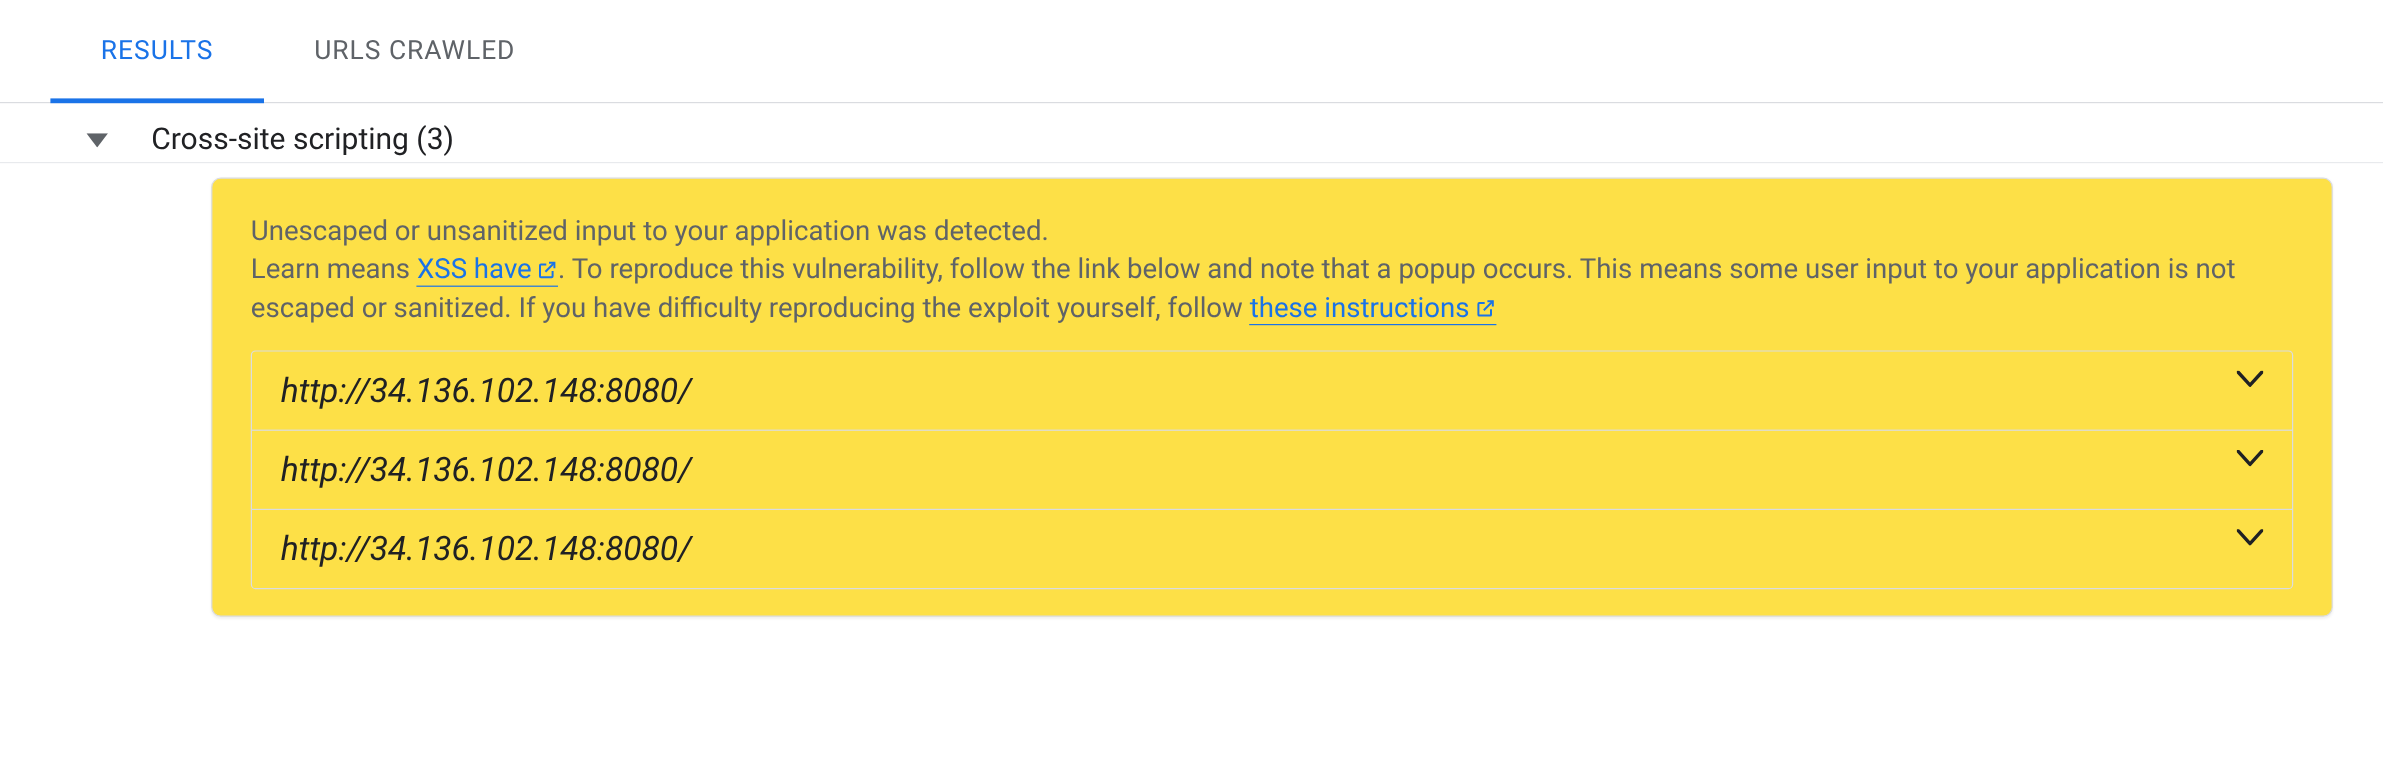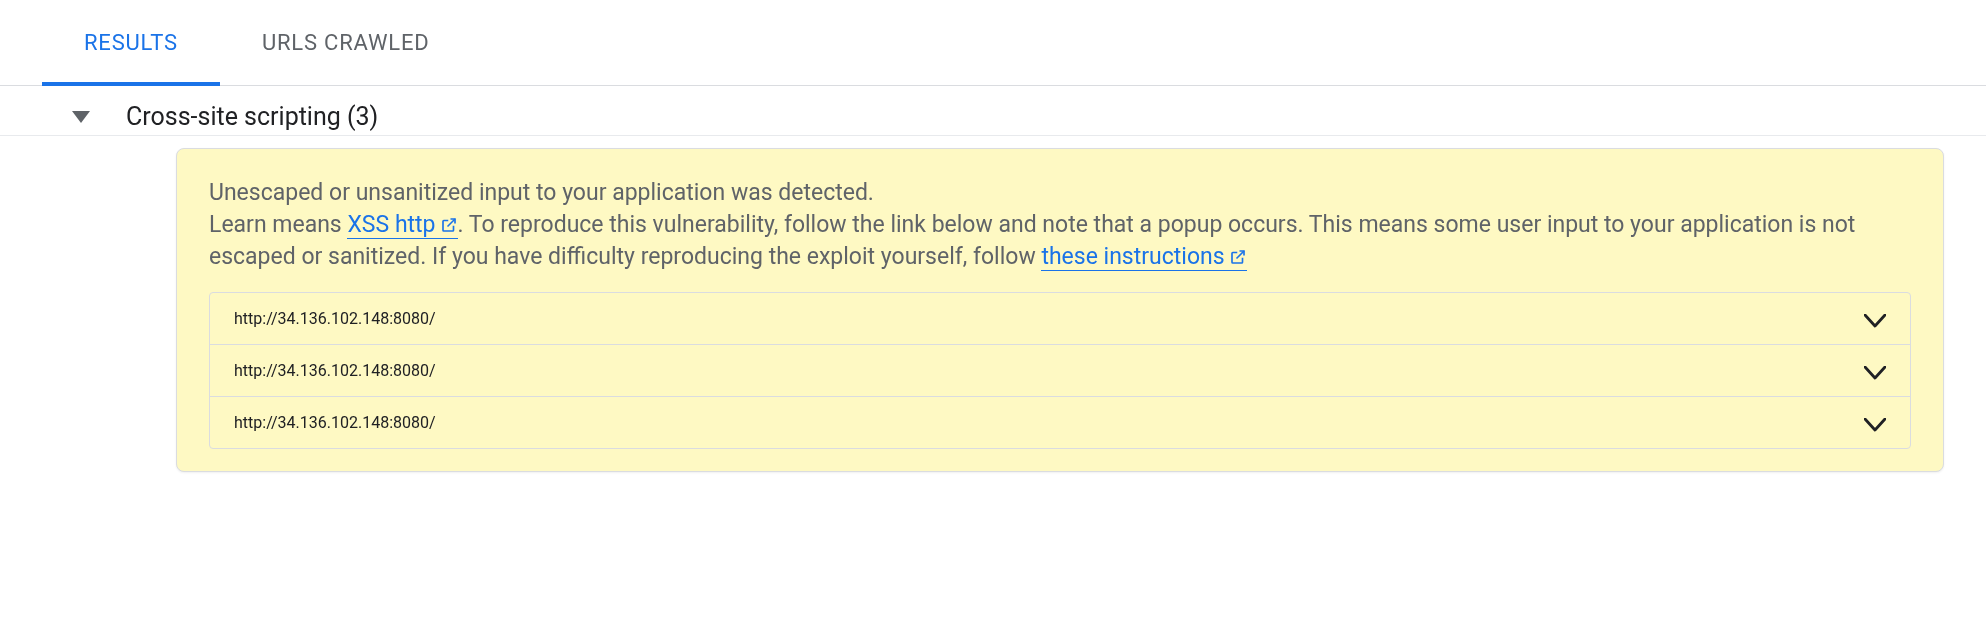--- a/index.html
+++ b/index.html
@@ -57,21 +57,21 @@
       color: #202124;
       font-weight: 400;
     }
     .details-card {
       margin-left: 176px;
       margin-right: 42px;
       margin-top: 12px;
       border: 1px solid #dadce0;
       border-radius: 8px;
       padding: 28px 32px 22px 32px;
-      background: #fef9c3;
+      background: #fde047;
       box-shadow: 0 1px 2px rgba(60,64,67,0.08);
     }
     .description {
       font-size: 23px;
       line-height: 1.4;
       color: #5f6368;
       margin-bottom: 18px;
     }
     .description .link {
       color: #1a73e8;
@@ -87,27 +87,28 @@
       top: 2px;
       margin-left: 4px;
     }
     .url-list {
       border: 1px solid #dadce0;
       border-radius: 4px;
       overflow: hidden;
     }
     .url-row {
       display: flex;
-      align-items: flex-end;
+      align-items: flex-start;
       justify-content: space-between;
       padding: 16px 24px;
       border-bottom: 1px solid #dadce0;
       cursor: pointer;
-      font-size: 16px;
+      font-size: 28px;
       color: #202124;
+      font-style: italic;
     }
     .url-row:last-child {
       border-bottom: none;
     }
     .chevron {
       display: inline-flex;
     }
   </style>
 </head>
 <body>
@@ -122,21 +123,21 @@
     <svg width="18" height="12" viewBox="0 0 18 12">
         <path d="M0 0 L18 0 L9 12 Z" fill="#5f6368"></path>
       </svg>
   </span>
   <span class="finding-title">Cross-site scripting (3)</span>
 </div>
 
 <div class="details-card">
   <div class="description">
     <span>Unescaped or unsanitized input to your application was detected.</span><br>
-    <span>Learn means </span><a class="link"><span>XSS http</span><span class="ext-icon"><svg width="18" height="18" viewBox="0 0 24 24" fill="none" stroke="#1a73e8" stroke-width="2.2">
+    <span>Learn means </span><a class="link"><span>XSS have</span><span class="ext-icon"><svg width="18" height="18" viewBox="0 0 24 24" fill="none" stroke="#1a73e8" stroke-width="2.2">
             <path d="M18 13v6a1 1 0 0 1-1 1H5a1 1 0 0 1-1-1V7a1 1 0 0 1 1-1h6"></path>
             <path d="M14 4h6v6"></path>
             <path d="M10 14L20 4"></path>
           </svg></span></a><span>. To reproduce this vulnerability, follow the link below and note that a popup occurs. This means some user input to your application is not escaped or sanitized. If you have difficulty reproducing the exploit yourself, follow </span><a class="link"><span>these instructions</span><span class="ext-icon"><svg width="18" height="18" viewBox="0 0 24 24" fill="none" stroke="#1a73e8" stroke-width="2.2">
             <path d="M18 13v6a1 1 0 0 1-1 1H5a1 1 0 0 1-1-1V7a1 1 0 0 1 1-1h6"></path>
             <path d="M14 4h6v6"></path>
             <path d="M10 14L20 4"></path>
           </svg></span></a>
   </div>
 

